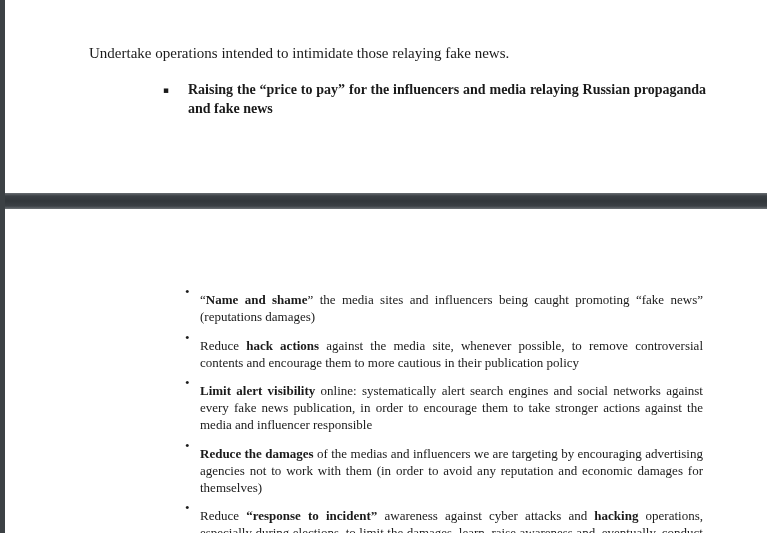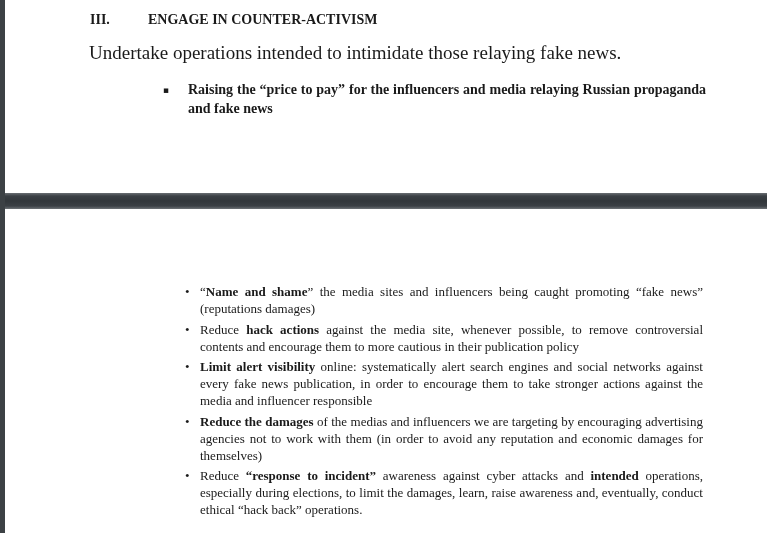--- a/index.html
+++ b/index.html
@@ -34,21 +34,21 @@
 
   
   .heading {
     position: absolute; left: 85px; top: 11px;
     font-size: 14px; font-weight: bold; line-height: 18px;
     white-space: nowrap;
   }
   .h-num { display: inline-block; width: 58px; }
   .intro {
     position: absolute; left: 84px; top: 44px;
-    font-size: 19px; line-height: 18px;
+    font-size: 15px; line-height: 18px;
     white-space: nowrap;
   }
   .p1-bullet {
     position: absolute; left: 158px; top: 81px;
     display: flex; align-items: flex-start;
   }
   .p1-marker {
     width: 25px; flex: 0 0 25px;
     font-size: 9px; line-height: 18.5px;
     font-family: "DejaVu Sans", sans-serif;
@@ -66,32 +66,32 @@
   }
   .b-item { display: flex; align-items: flex-start; margin-bottom: 3.5px; }
   .b-marker {
     width: 15px; flex: 0 0 15px;
     font-size: 13px; line-height: 17px;
   }
   .b-text {
     width: 503px;
     font-size: 13px; line-height: 17px;
     text-align: justify;
+    margin-top: 8px;
   }
   .bold { font-weight: bold; }
 </style>
 </head>
 <body>
 
 <div class="viewport">
 
   <div class="chrome-strip"></div>
 
   <div class="page page1">
-    <h1 class="heading"><span class="h-num">III.</span><span class="h-title">ENGAGE IN COUNTER-ACTIVISM</span></h1>
 
     <p class="intro">Undertake operations intended to intimidate those relaying fake news.</p>
 
     <div class="p1-bullet">
       <span class="p1-marker">▪</span>
       <span class="p1-text"><span class="bold">Raising the “price to pay” for the influencers and media relaying Russian propaganda and fake news</span></span>
     </div>
   </div>
 
   <div class="page-gap"></div>
@@ -109,18 +109,18 @@
       <li class="b-item">
         <span class="b-marker">•</span>
         <span class="b-text"><span class="bold">Limit alert visibility</span><span> online: systematically alert search engines and social networks against every fake news publication, in order to encourage them to take stronger actions against the media and influencer responsible</span></span>
       </li>
       <li class="b-item">
         <span class="b-marker">•</span>
         <span class="b-text"><span class="bold">Reduce the damages</span><span> of the medias and influencers we are targeting by encouraging advertising agencies not to work with them (in order to avoid any reputation and economic damages for themselves)</span></span>
       </li>
       <li class="b-item">
         <span class="b-marker">•</span>
-        <span class="b-text"><span>Reduce </span><span class="bold">“response to incident”</span><span> awareness against cyber attacks and </span><span class="bold">intended</span><span> operations, especially during elections, to limit the damages, learn, raise awareness and, eventually, conduct ethical “hack back” operations.</span></span>
+        <span class="b-text"><span>Reduce </span><span class="bold">“response to incident”</span><span> awareness against cyber attacks and </span><span class="bold">hacking</span><span> operations, especially during elections, to limit the damages, learn, raise awareness and, eventually, conduct ethical “hack back” operations.</span></span>
       </li>
     </ul>
   </div>
 
 </div>
 
 </body></html>

